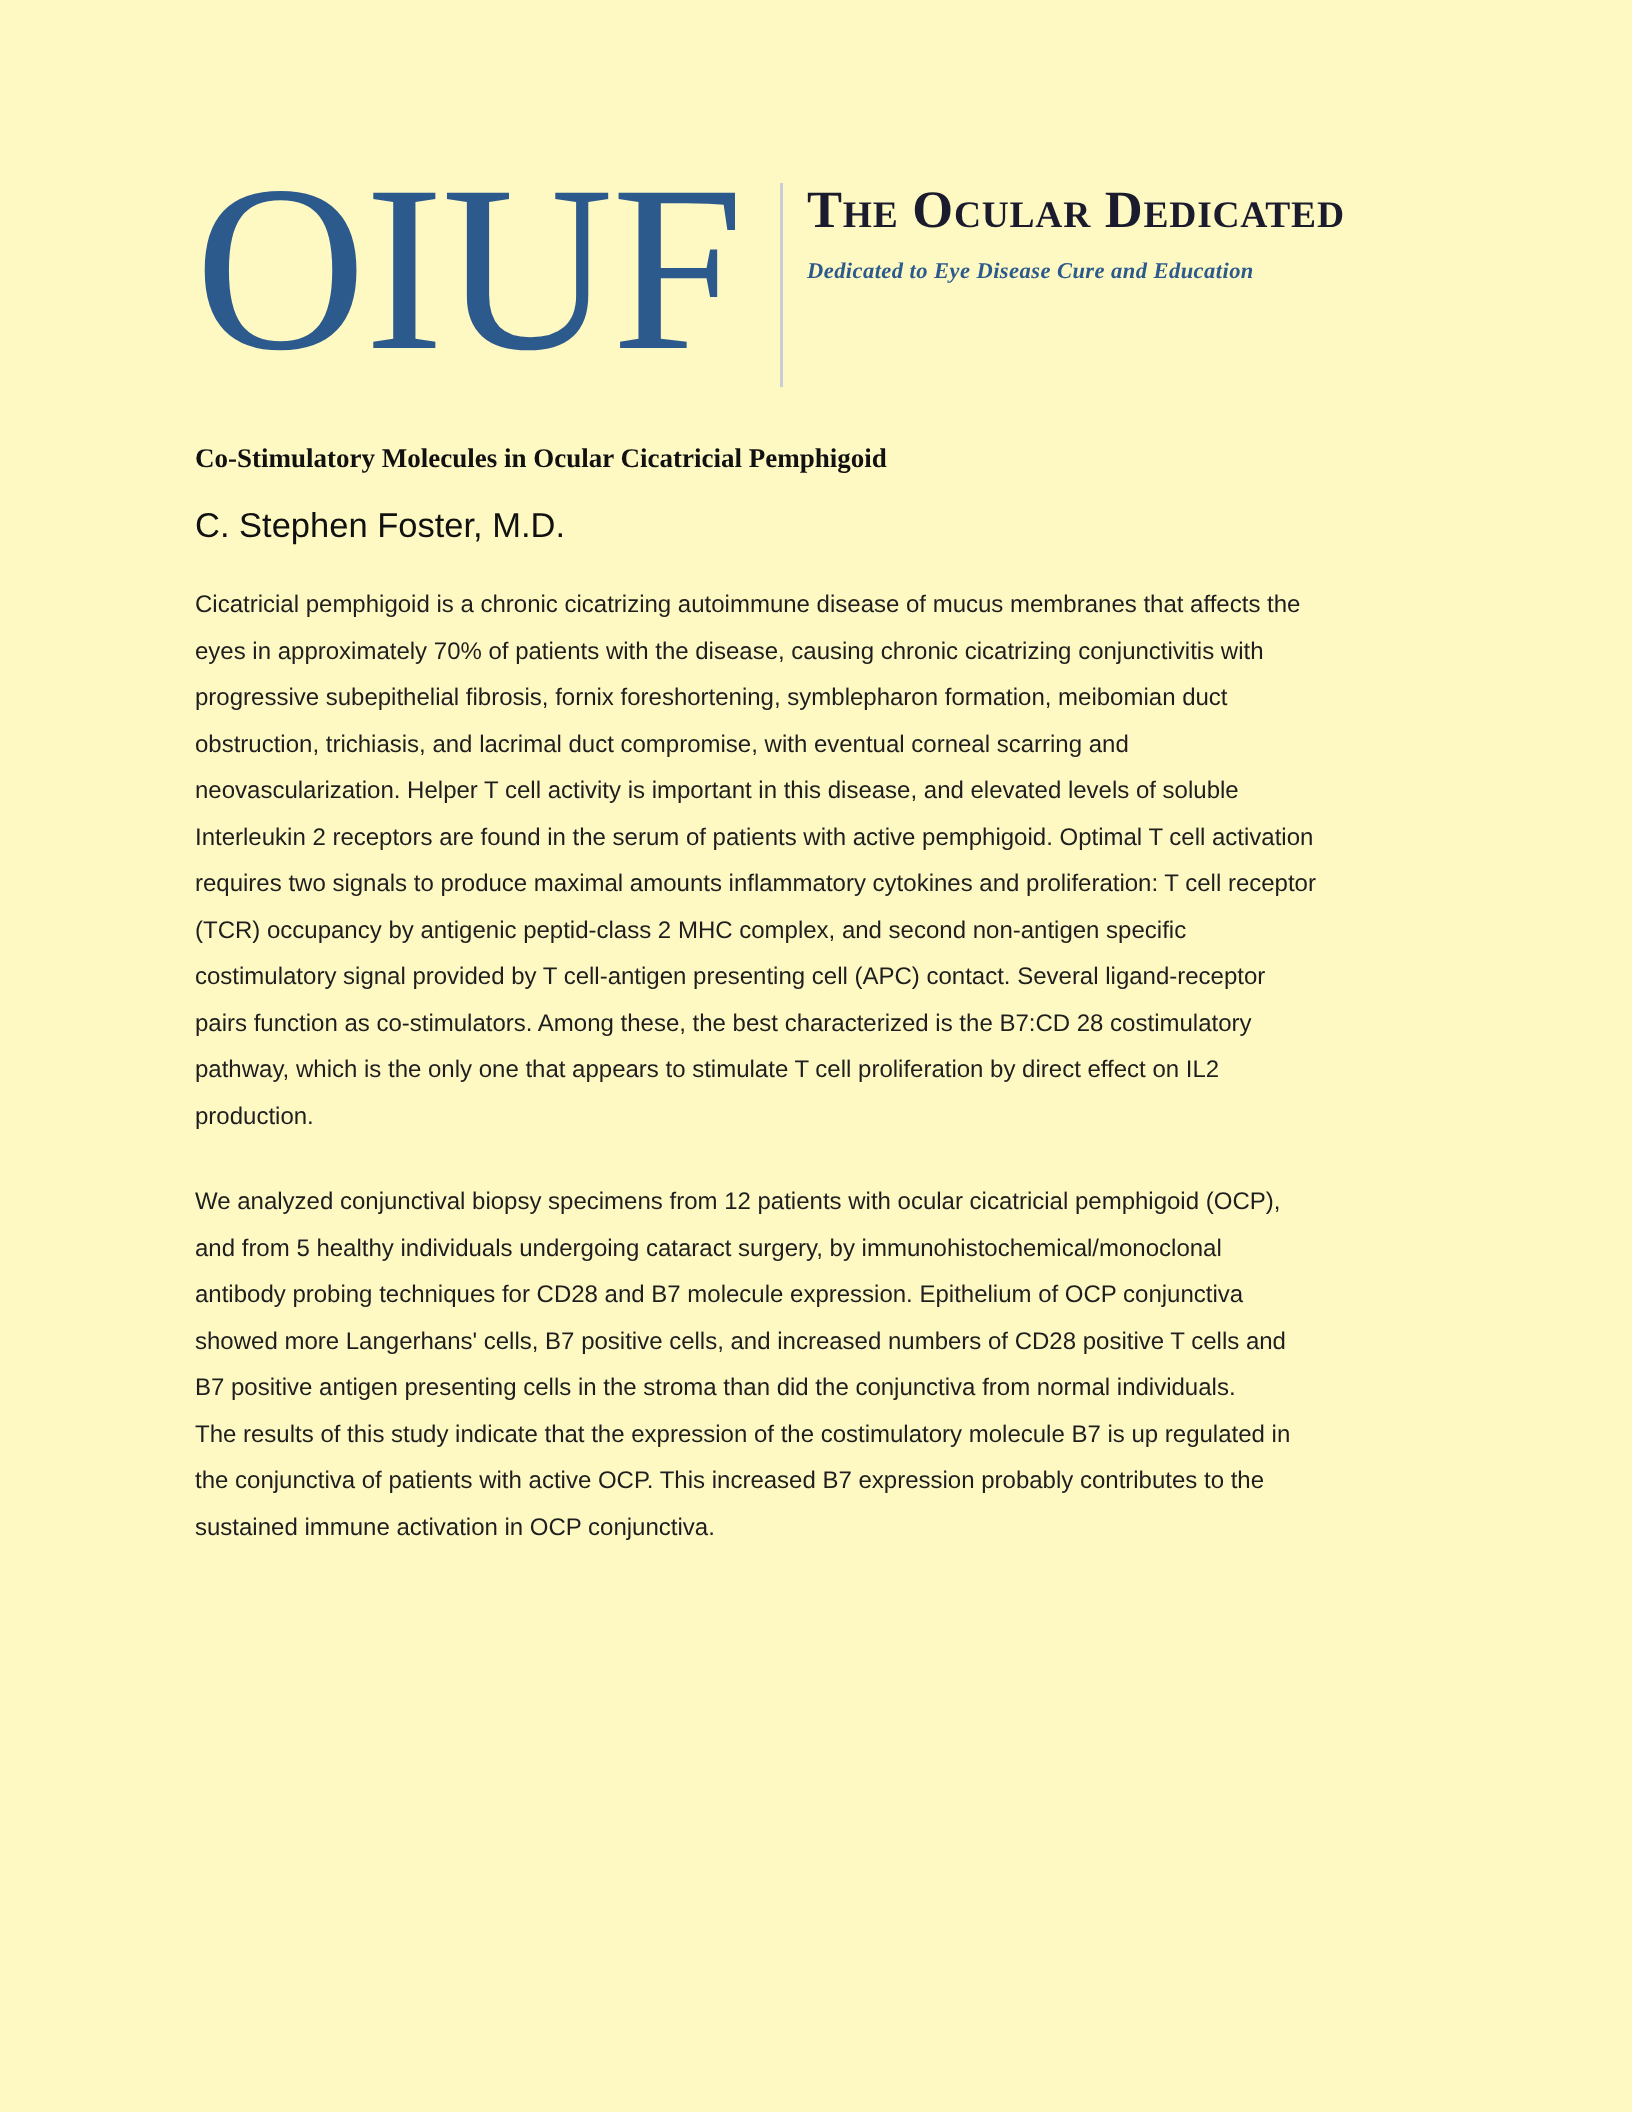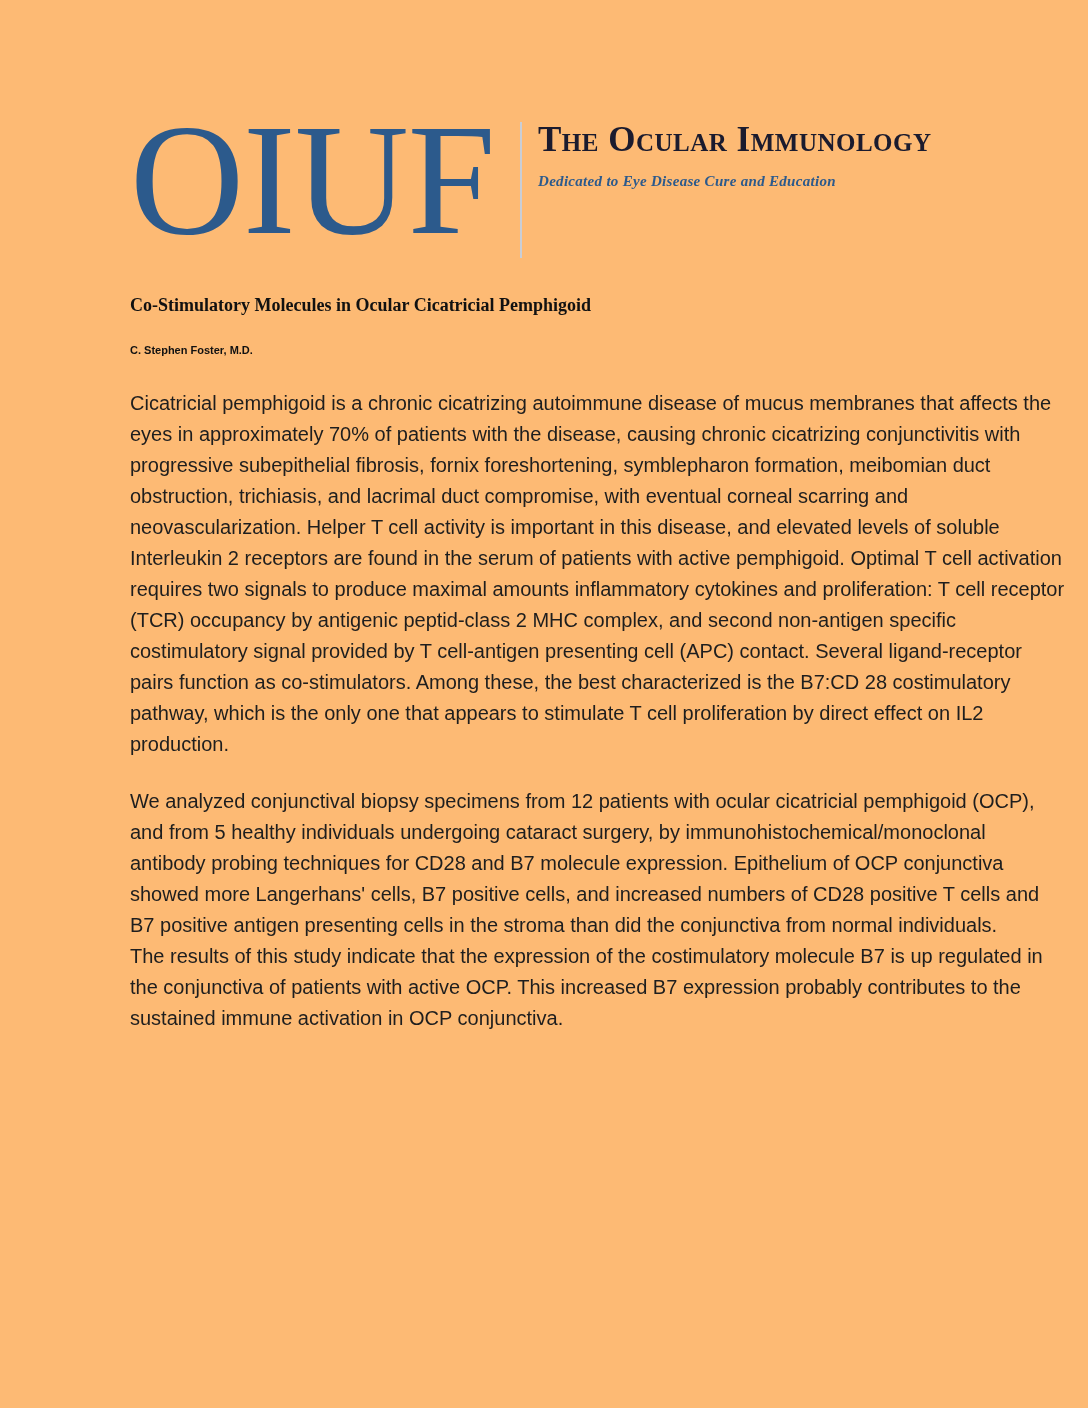--- a/index.html
+++ b/index.html
@@ -1,20 +1,20 @@
 <!DOCTYPE html>
 <html><head>
 <meta charset="utf-8">
 <style>
   html, body { margin: 0; padding: 0; background: #ffffff; }
   .page {
     position: relative;
     width: 1088px;
     height: 1408px;
-    background: #fdba74;
+    background: #fef9c3;
     overflow: hidden;
   }
   .content {
     position: absolute;
     left: 130px;
     top: 120px;
     width: 846px;
   }
   
   .logo-row {
@@ -65,49 +65,49 @@
   .article-title {
     font-family: Liberation Serif, serif;
     font-size: 18px;
     font-weight: 700;
     color: #111111;
     margin: 41px 0 0 0;
     line-height: 21px;
   }
   .article-author {
     font-family: "Liberation Sans", sans-serif;
-    font-size: 11px;
-    font-weight: 700;
+    font-size: 23px;
+    font-weight: 400;
     color: #111111;
     margin-top: 24px;
     line-height: 20px;
   }
   .body-par {
     font-family: "Liberation Sans", sans-serif;
-    font-size: 20px;
+    font-size: 16px;
     font-weight: 400;
     color: #1e1e1e;
     line-height: 31px;
     white-space: pre;
     margin: 26px 0 0 0;
   }
   .body-par.first { margin-top: 28px; }
 </style>
 </head>
 <body>
 
 <div class="page">
   <div class="content">
 
     <header class="logo-row">
       <div class="logo-acronym" style="color: rgb(44, 90, 140);">OIUF</div>
       <div class="logo-divider" style="background-color: rgb(201, 206, 214);"></div>
       <div class="logo-right">
         <div class="org-name" style="color: rgb(27, 27, 46);">
-          <div>The Ocular Immunology</div>
+          <div>The Ocular Dedicated</div>
         </div>
         <div class="org-tagline" style="color: rgb(44, 90, 140);">Dedicated to Eye Disease Cure and Education</div>
       </div>
     </header>
 
     <h1 class="article-title">Co-Stimulatory Molecules in Ocular Cicatricial Pemphigoid</h1>
 
     <div class="article-author">C. Stephen Foster, M.D.</div>
 
     <p class="body-par first">Cicatricial pemphigoid is a chronic cicatrizing autoimmune disease of mucus membranes that affects the

